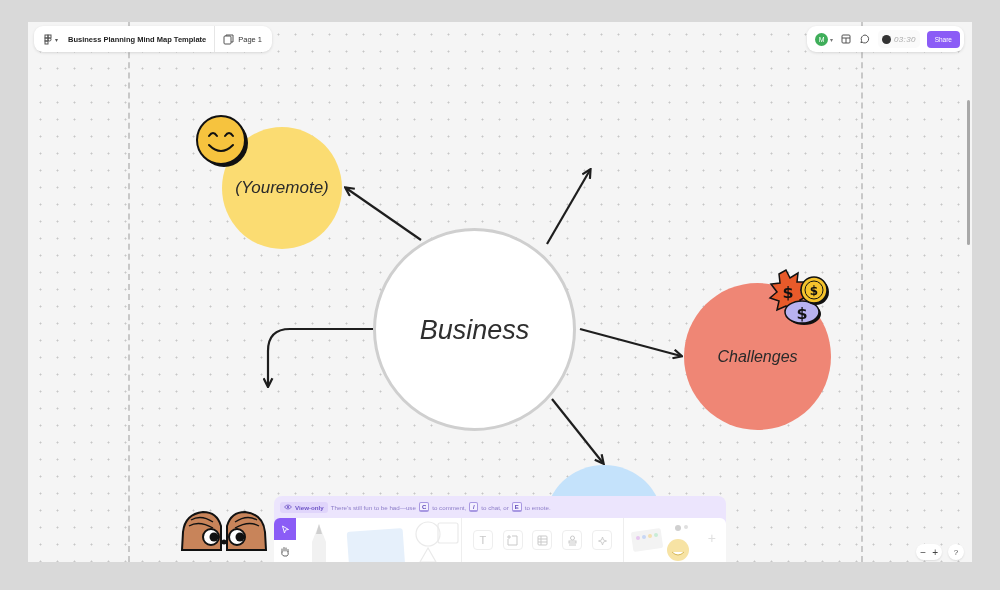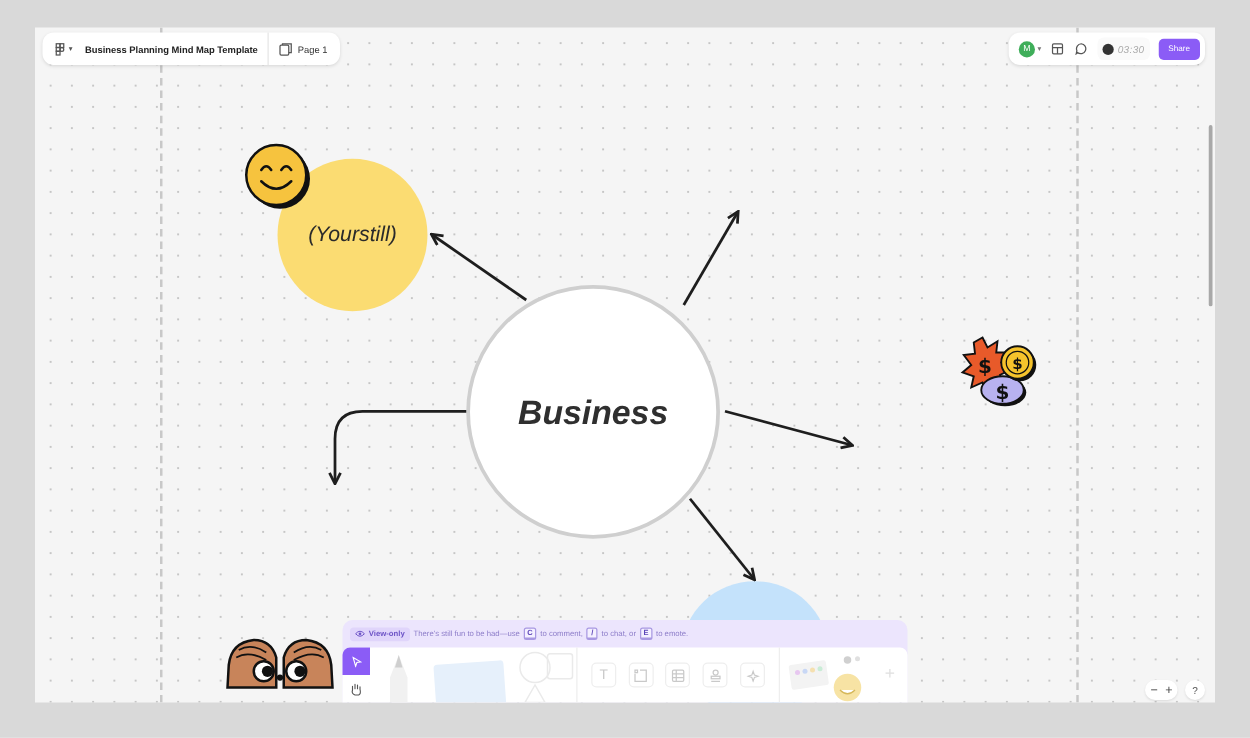--- a/index.html
+++ b/index.html
@@ -58,29 +58,32 @@
 </head>
 <body>
 
 <div class="canvas">
   <div class="guide" style="left:100px"></div>
   <div class="guide" style="left:833px"></div>
   <div class="scrollbar"></div>
 
   <div class="node" style="left:194px;top:105px;width:120px;height:122px;background:#fbdc72;font-size:17px;line-height:28px;flex-direction:row;">
     <span>(Your</span>
-    <span>still)</span>
-  </div>
-
-
+    <span>emote)</span>
+  </div>
+
+
+  <div class="node" style="left:656px;top:261px;width:147px;height:147px;background:#ef8675;font-size:16px;">
+    <span>Challenges</span>
+  </div>
 
 
   <div class="node" style="left:518px;top:443px;width:116px;height:110px;background:#c4e2fb;"></div>
 
-  <div class="node" style="left:345px;top:206px;width:203px;height:203px;background:#ffffff;border:3px solid #cfcfcf;font-size:27px;font-weight:bold;flex-direction:column;line-height:42px;color:#2f2f2f;">
+  <div class="node" style="left:345px;top:206px;width:203px;height:203px;background:#ffffff;border:3px solid #cfcfcf;font-size:27px;font-weight:normal;flex-direction:column;line-height:42px;color:#2f2f2f;">
     <span>Business</span>
   </div>
 
   <svg class="arrows" viewBox="0 0 944 540">
     <defs>
       <marker id="ah" viewBox="0 0 10 10" refX="8" refY="5" markerWidth="5" markerHeight="5" orient="auto-start-reverse">
         <path d="M1,1 L9,5 L1,9" fill="none" stroke="#1e1e1e" stroke-width="2"></path>
       </marker>
     </defs>
     <line x1="393" y1="218" x2="318" y2="166" stroke="#1e1e1e" stroke-width="2.2" marker-end="url(#ah)"></line>

